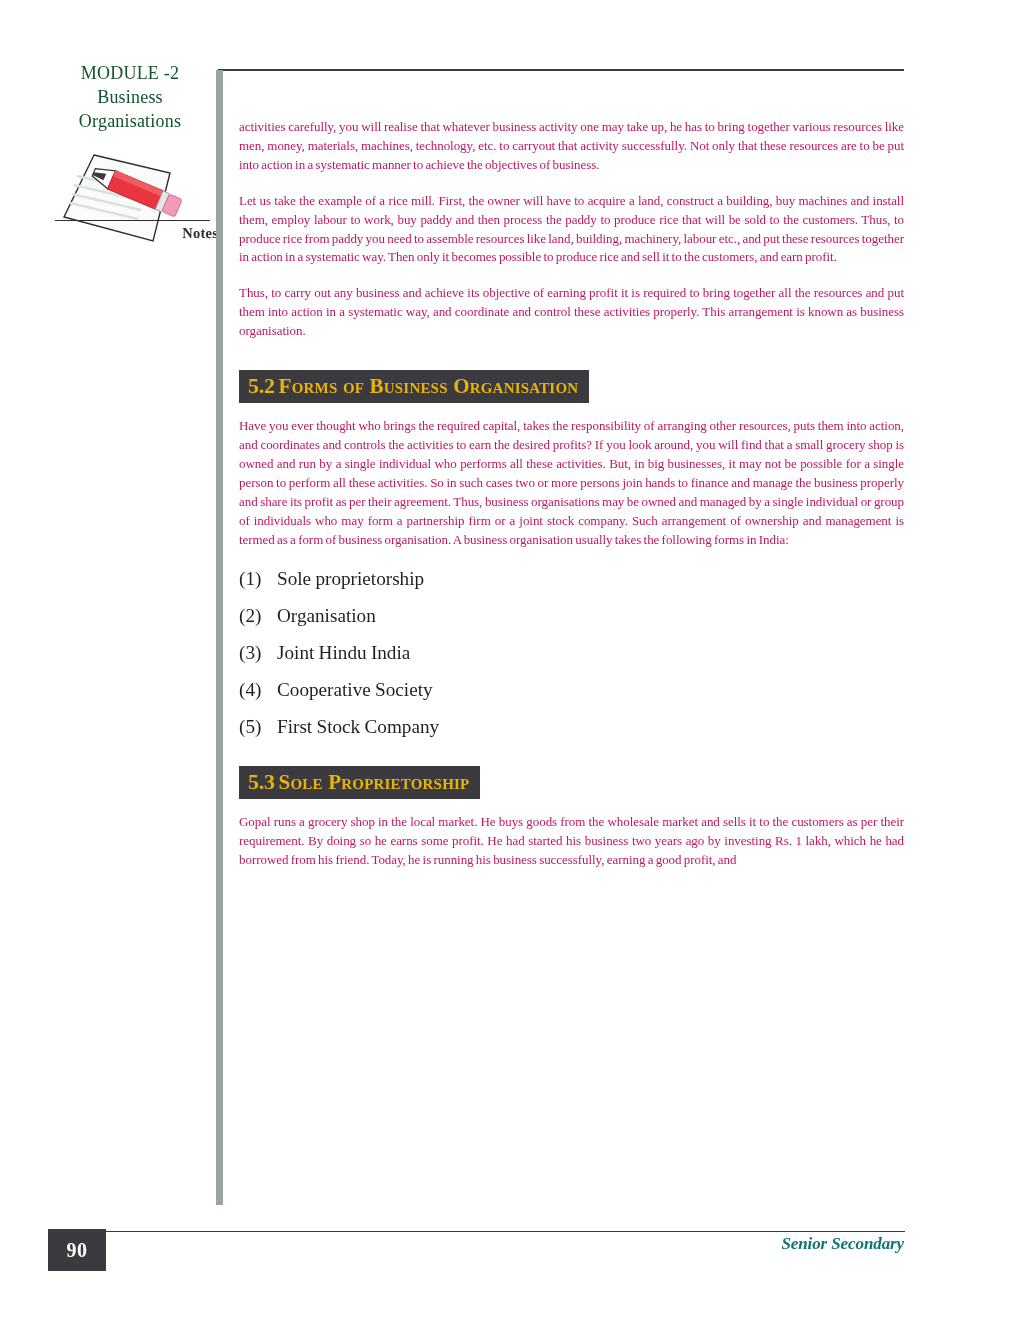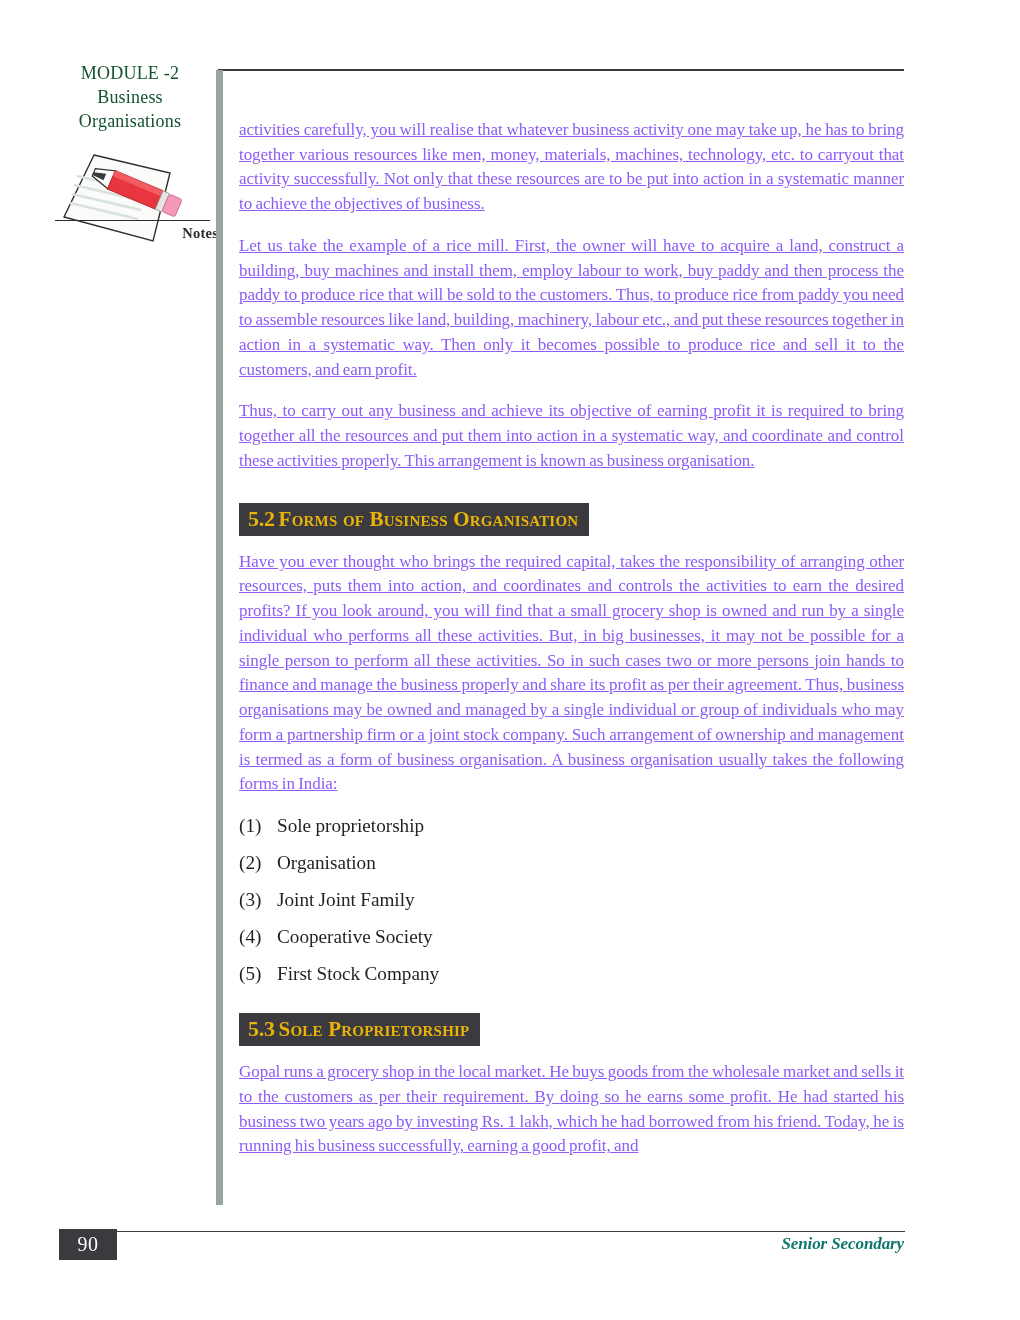--- a/index.html
+++ b/index.html
@@ -91,28 +91,27 @@
   
   .content {
     position: absolute;
     left: 239px;
     top: 118px;
     width: 665px;
   }
 
   p.body {
     margin: 0 0 17px 0;
-    font-size: 17px;
+    font-size: 13px;
     line-height: 1.455;
     text-align: justify;
     text-justify: inter-word;
-    color: #8b5cf6;
+    color: #be185d;
     word-spacing: -0.9px;
     letter-spacing: -0.05px;
-    text-decoration: underline;
   }
   p.body:last-child { margin-bottom: 0; }
 
   
   .section-head {
     display: inline-block;
     background: #3b3b3f;
     color: #eab308;
     padding: 4px 11px 6px 9px;
     margin: 12px 0 14px 0;
@@ -160,30 +159,29 @@
     top: 1231px;
     width: 800px;
     height: 0;
     border-top: 1.6px solid #3a3a3a;
   }
   .page-num-box {
     position: absolute;
     left: 48px;
     top: 1229px;
     width: 58px;
-    height: 31px;
+    height: 42px;
     background: #3b3b3f;
     color: #ffffff;
-    font-weight: normal;
+    font-weight: bold;
     font-size: 20px;
     display: flex;
     align-items: center;
     justify-content: center;
     letter-spacing: 0.5px;
-    margin-left: 11px;
   }
   .footer-right {
     position: absolute;
     right: 116px;
     top: 1234px;
     font-style: italic;
     font-weight: bold;
     font-size: 17px;
     color: #0f766e;
     letter-spacing: -0.1px;
@@ -253,21 +251,21 @@
       <li>
         <span class="num">(1)</span>
         <span class="txt">Sole proprietorship</span>
       </li>
       <li>
         <span class="num">(2)</span>
         <span class="txt">Organisation</span>
       </li>
       <li>
         <span class="num">(3)</span>
-        <span class="txt">Joint Joint Family</span>
+        <span class="txt">Joint Hindu India</span>
       </li>
       <li>
         <span class="num">(4)</span>
         <span class="txt">Cooperative Society</span>
       </li>
       <li>
         <span class="num">(5)</span>
         <span class="txt">First Stock Company</span>
       </li>
     </ol>

